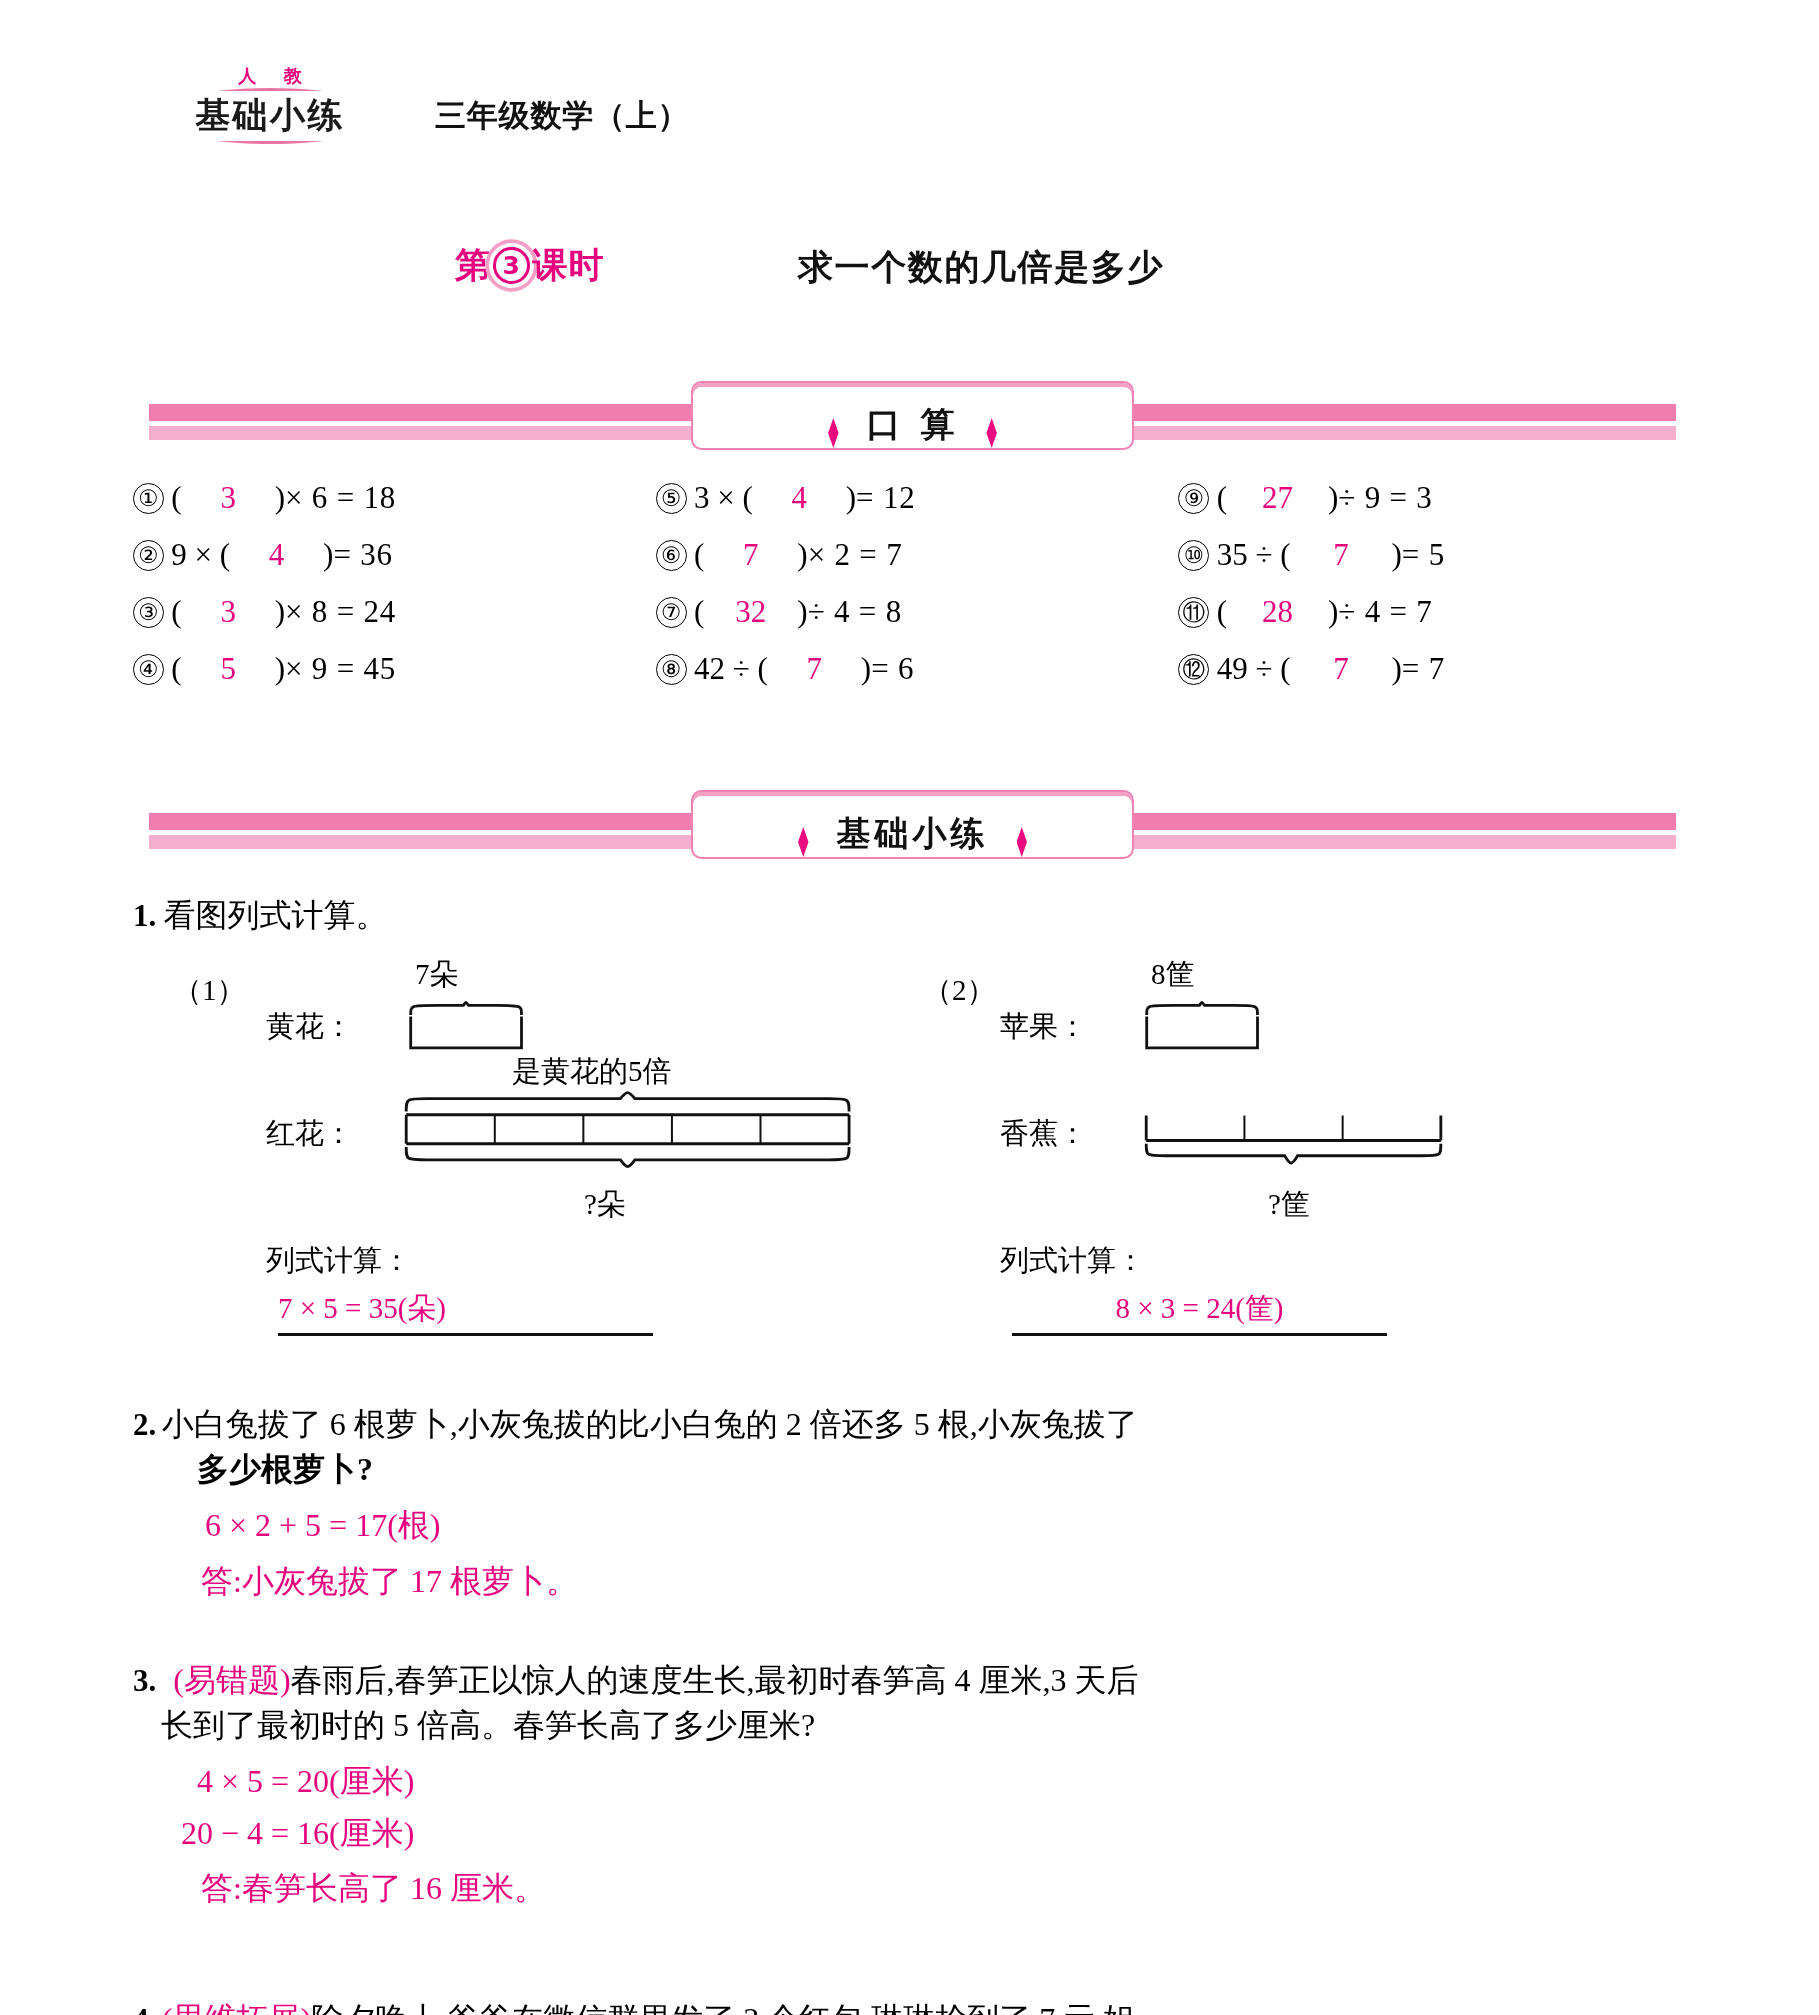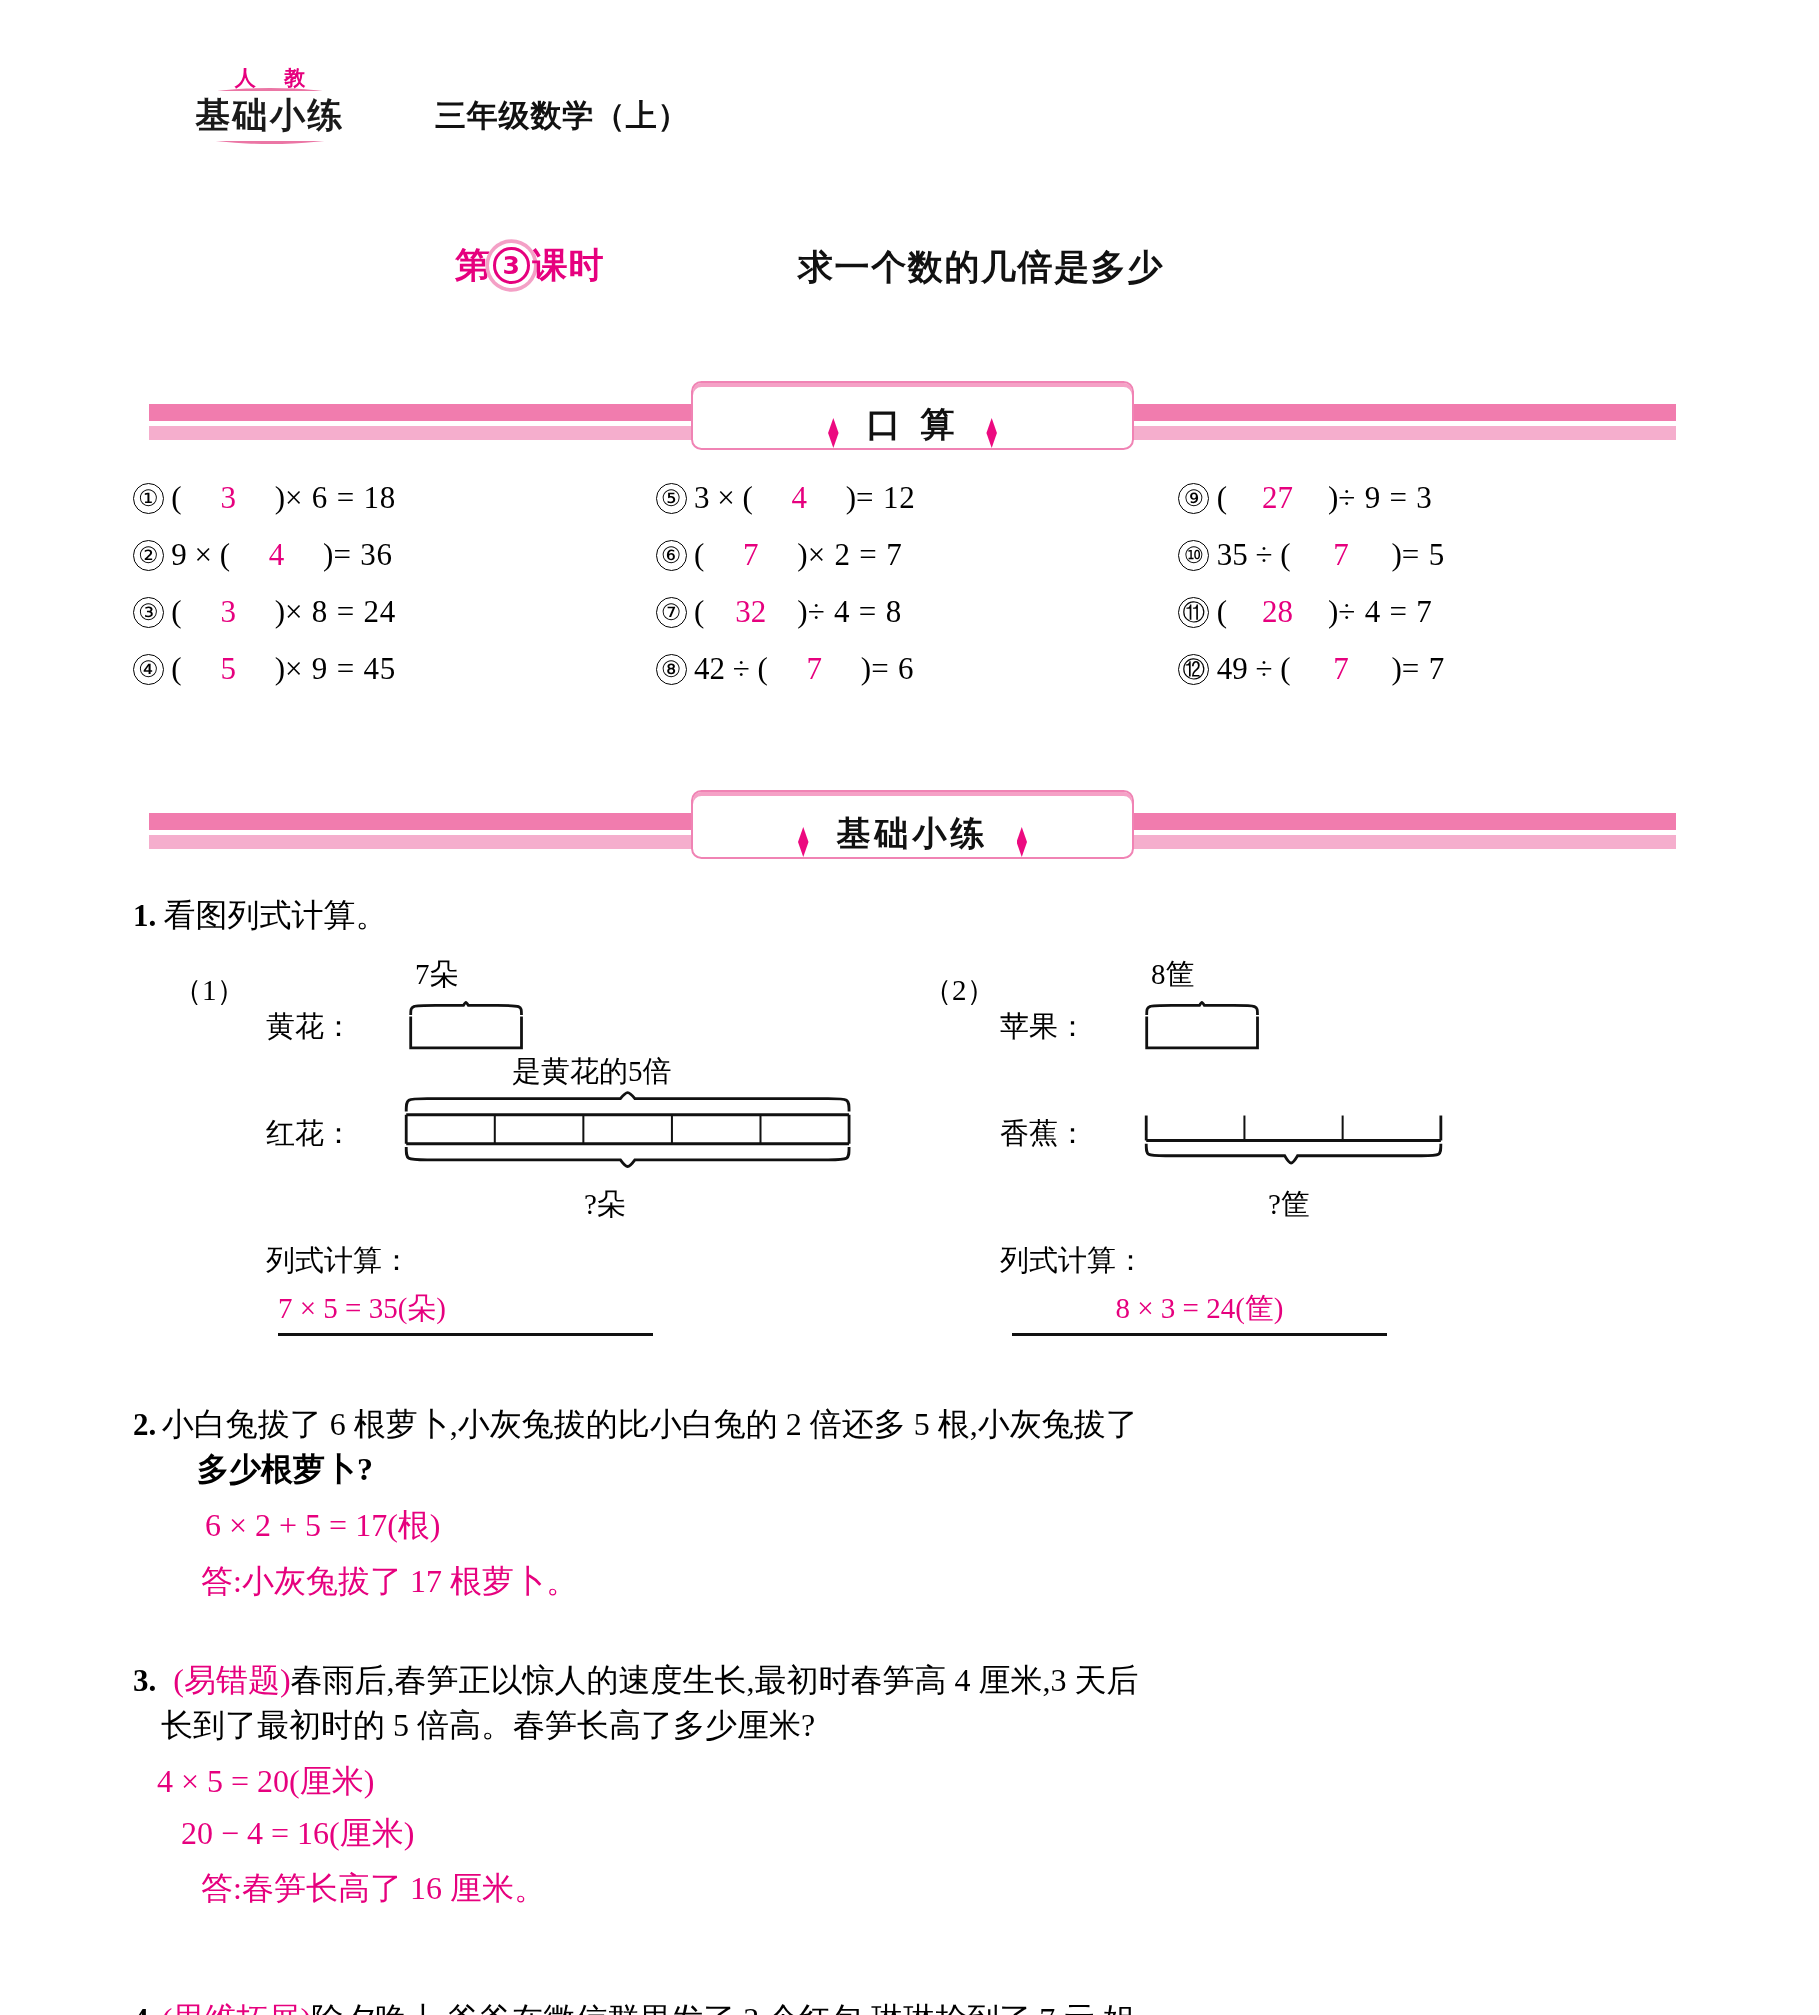--- a/index.html
+++ b/index.html
@@ -17,21 +17,21 @@
   .header { position:absolute; top:60px; left:0; width:1820px; height:93px; }
   .logo { position:absolute; left:133px; top:4px; width:282px; height:85px; }
   .logo-ellipse {
     position:absolute; left:16px; top:24px; width:242px; height:56px;
     border:8.9px solid #eb76a5; border-radius:50%;
     box-sizing:border-box;
   }
   .logo-ren {
     position:absolute; left:0; top:0; width:274px; text-align:center;
     font-family:"DejaVu Sans","Liberation Sans",sans-serif;
-    font-weight:bold; font-size:21px; color:#e6007e; letter-spacing:10.5px;
+    font-weight:bold; font-size:18px; color:#e6007e; letter-spacing:10.5px;
     text-indent:10.5px;
   }
   .logo-main {
     position:absolute; left:0; top:26.6px; width:274px; text-align:center;
     font-family:"DejaVu Sans","Liberation Sans",sans-serif;
     font-weight:bold; font-size:35px; color:#1a1a1a; letter-spacing:2.4px;
     background:#fff;
     padding:1.6px 0;
   }
   .book-title {
@@ -333,21 +333,21 @@
     <div class="ans" style="margin-left:68px;margin-top:10.5px;">答:小灰兔拔了 17 根萝卜。</div>
   </div>
 
   <div class="q" style="top:1658px;">
     <div style="display:flex;align-items:baseline;">
       <span class="q-num">3.</span>
       <span class="tag" style="margin-left:17px">(易错题)</span>
       <span>春雨后,春笋正以惊人的速度生长,最初时春笋高 4 厘米,3 天后</span>
     </div>
     <div style="margin-left:28px;">长到了最初时的 5 倍高。春笋长高了多少厘米?</div>
-    <div class="ans" style="margin-left:24px;margin-top:10.5px;">4 × 5 = 20(厘米)</div>
+    <div class="ans" style="margin-left:64px;margin-top:10.5px;">4 × 5 = 20(厘米)</div>
     <div class="ans" style="margin-left:48px;margin-top:6.4px;">20 − 4 = 16(厘米)</div>
     <div class="ans" style="margin-left:68px;margin-top:8.9px;">答:春笋长高了 16 厘米。</div>
   </div>
 
   <div class="q" style="top:1997px;">
     <div style="display:flex;align-items:baseline;">
       <span class="q-num">4.</span>
       <span class="tag" style="margin-left:5.6px">(思维拓展)</span>
       <span>除夕晚上,爸爸在微信群里发了 3 个红包,琳琳抢到了 7 元,姐</span>
     </div>

